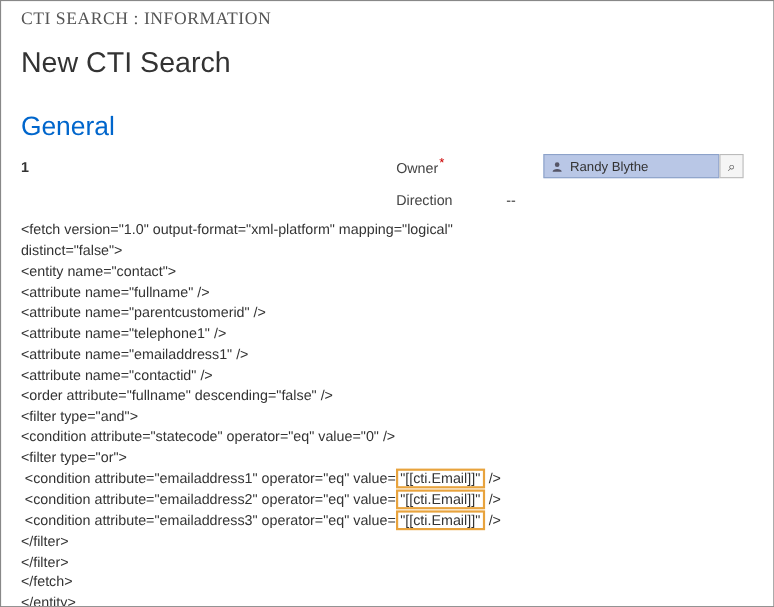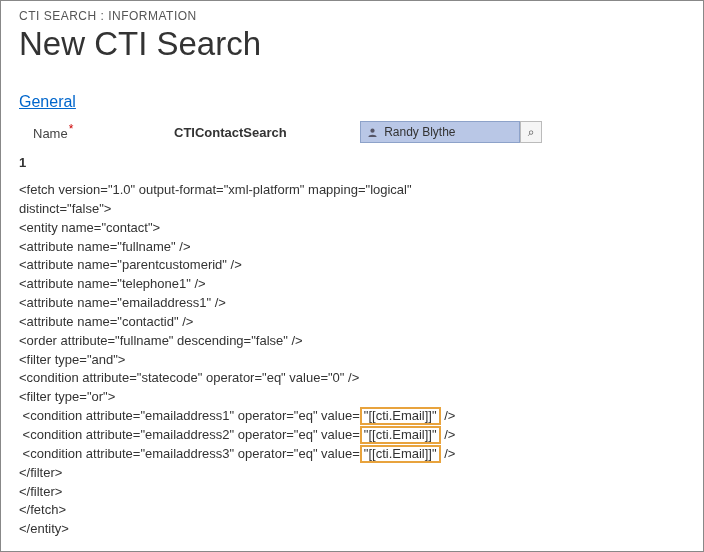--- a/index.html
+++ b/index.html
@@ -7,23 +7,23 @@
     font-family: "Segoe UI", Arial, sans-serif;
     background: #fff;
     width: 704px;
     height: 552px;
     border: 1px solid #888;
     padding: 8px 18px 12px 18px;
     color: #333;
     font-size: 13px;
     overflow: hidden;
   }
-  .breadcrumb { font-size: 12px; color: #555; letter-spacing: 0.5px; }
-  .page-title { font-size: 33px; font-weight: 300; color: #333; margin-top: 2px; }
-  .section-title { font-size: 16px; color: #0066cc; font-weight: 400; margin-top: 30px; margin-bottom: 10px; text-decoration: underline; }
+  .breadcrumb { font-size: 16px; color: #555; letter-spacing: 0.5px; font-family: Liberation Serif, serif; }
+  .page-title { font-size: 26px; font-weight: 300; color: #333; margin-top: 14px; }
+  .section-title { font-size: 24px; color: #0066cc; font-weight: 400; margin-top: 30px; margin-bottom: 10px; }
   .form-grid { display: flex; }
   .col-left, .col-right { display: flex; flex-direction: column; gap: 8px; }
   .col-left { flex: 1.05; }
   .col-right { flex: 1; }
   .row { display: flex; align-items: center; min-height: 22px; }
   .label {
     width: 155px;
     color: #444;
     font-size: 13px;
     padding-left: 14px;
@@ -36,21 +36,21 @@
     align-items: center;
     background: #b9c7e6;
     border: 1px solid #8da2c9;
     height: 22px;
     width: 160px;
     padding: 0 6px;
     color: #333;
     font-size: 12px;
     gap: 6px;
   }
-  .owner-wrap { display: flex; align-items: center; gap: 0; }
+  .owner-wrap { display: flex; align-items: center; gap: 0; margin-left: 34px; }
   .lookup-btn {
     width: 22px; height: 22px;
     border: 1px solid #bbb;
     background: #f5f5f5;
     display: flex; align-items: center; justify-content: center;
     font-size: 12px; color: #555;
     cursor: pointer;
   }
   .person-icon {
     width: 11px; height: 11px;
@@ -78,45 +78,46 @@
 <body>
 
 <div class="breadcrumb">CTI SEARCH : INFORMATION</div>
 <div class="page-title">New CTI Search</div>
 
 <div class="section-title">General</div>
 
 <div class="form-grid">
   <div class="col-left">
     <div class="row">
-      <div class="label">
-        <span>Name</span><span class="req">*</span>
-      </div>
-      <div class="value"><strong>CTIContactSearch</strong></div>
-    </div>
-    <div class="row">
       <div class="value"><strong>1</strong></div>
     </div>
   </div>
   <div class="col-right">
     <div class="row">
+      <div class="label" style="width:100px;padding-left:0">
+        <span>Owner</span><span class="req">*</span>
+      </div>
       <div class="owner-wrap">
         <div class="owner-field">
           <span class="person-icon">
             <svg viewBox="0 0 12 12">
                 <circle cx="6" cy="4" r="2.3" fill="#556"></circle>
                 <path d="M1.5 11 C1.5 7.5 10.5 7.5 10.5 11 Z" fill="#556"></path>
               </svg>
           </span>
           <span>Randy Blythe</span>
         </div>
         <div class="lookup-btn">
           <span>⌕</span>
         </div>
       </div>
+    </div>
+    <div class="row">
+      <div class="label" style="width:100px;padding-left:0">Direction</div>
+      <div class="value">--</div>
     </div>
   </div>
 </div>
 
 <div class="fetch-row">
   <div class="fetch-content" id="fetchxml-container">
       <div class="fetch-line">&lt;fetch version="1.0" output-format="xml-platform" mapping="logical"</div>
       <div class="fetch-line">distinct="false"&gt;</div>
       <div class="fetch-line">&lt;entity name="contact"&gt;</div>
       <div class="fetch-line">&lt;attribute name="fullname" /&gt;</div>

